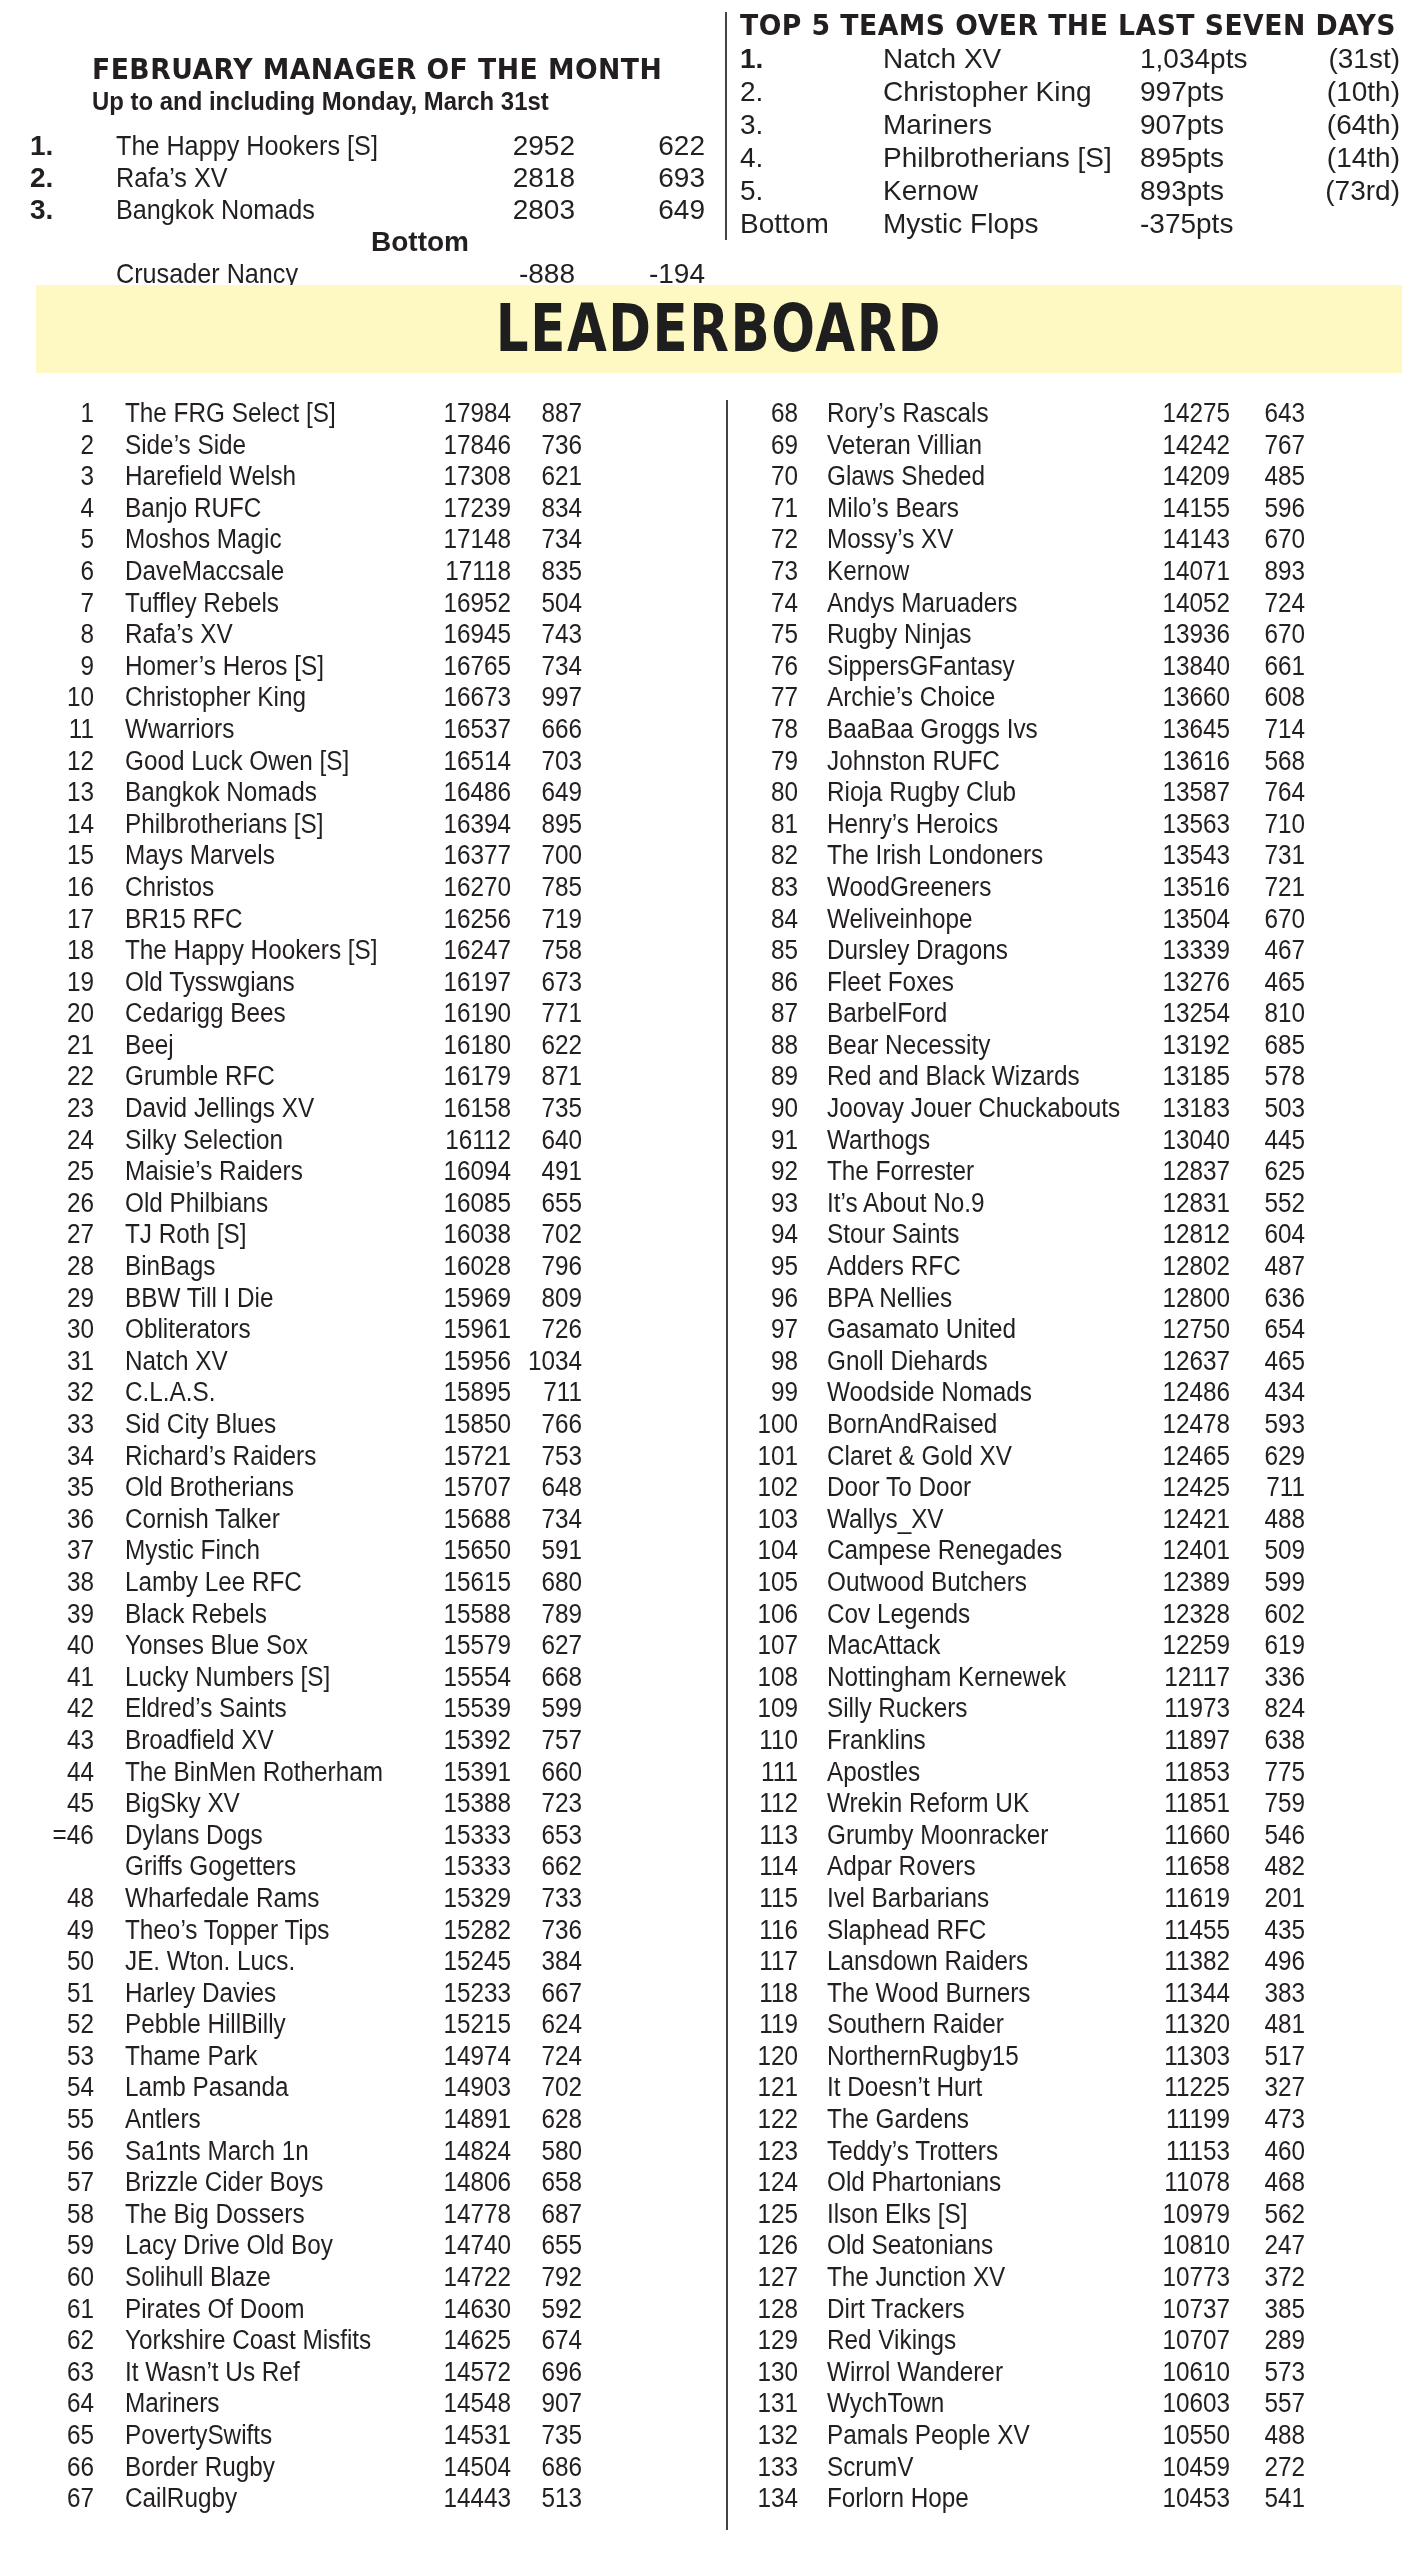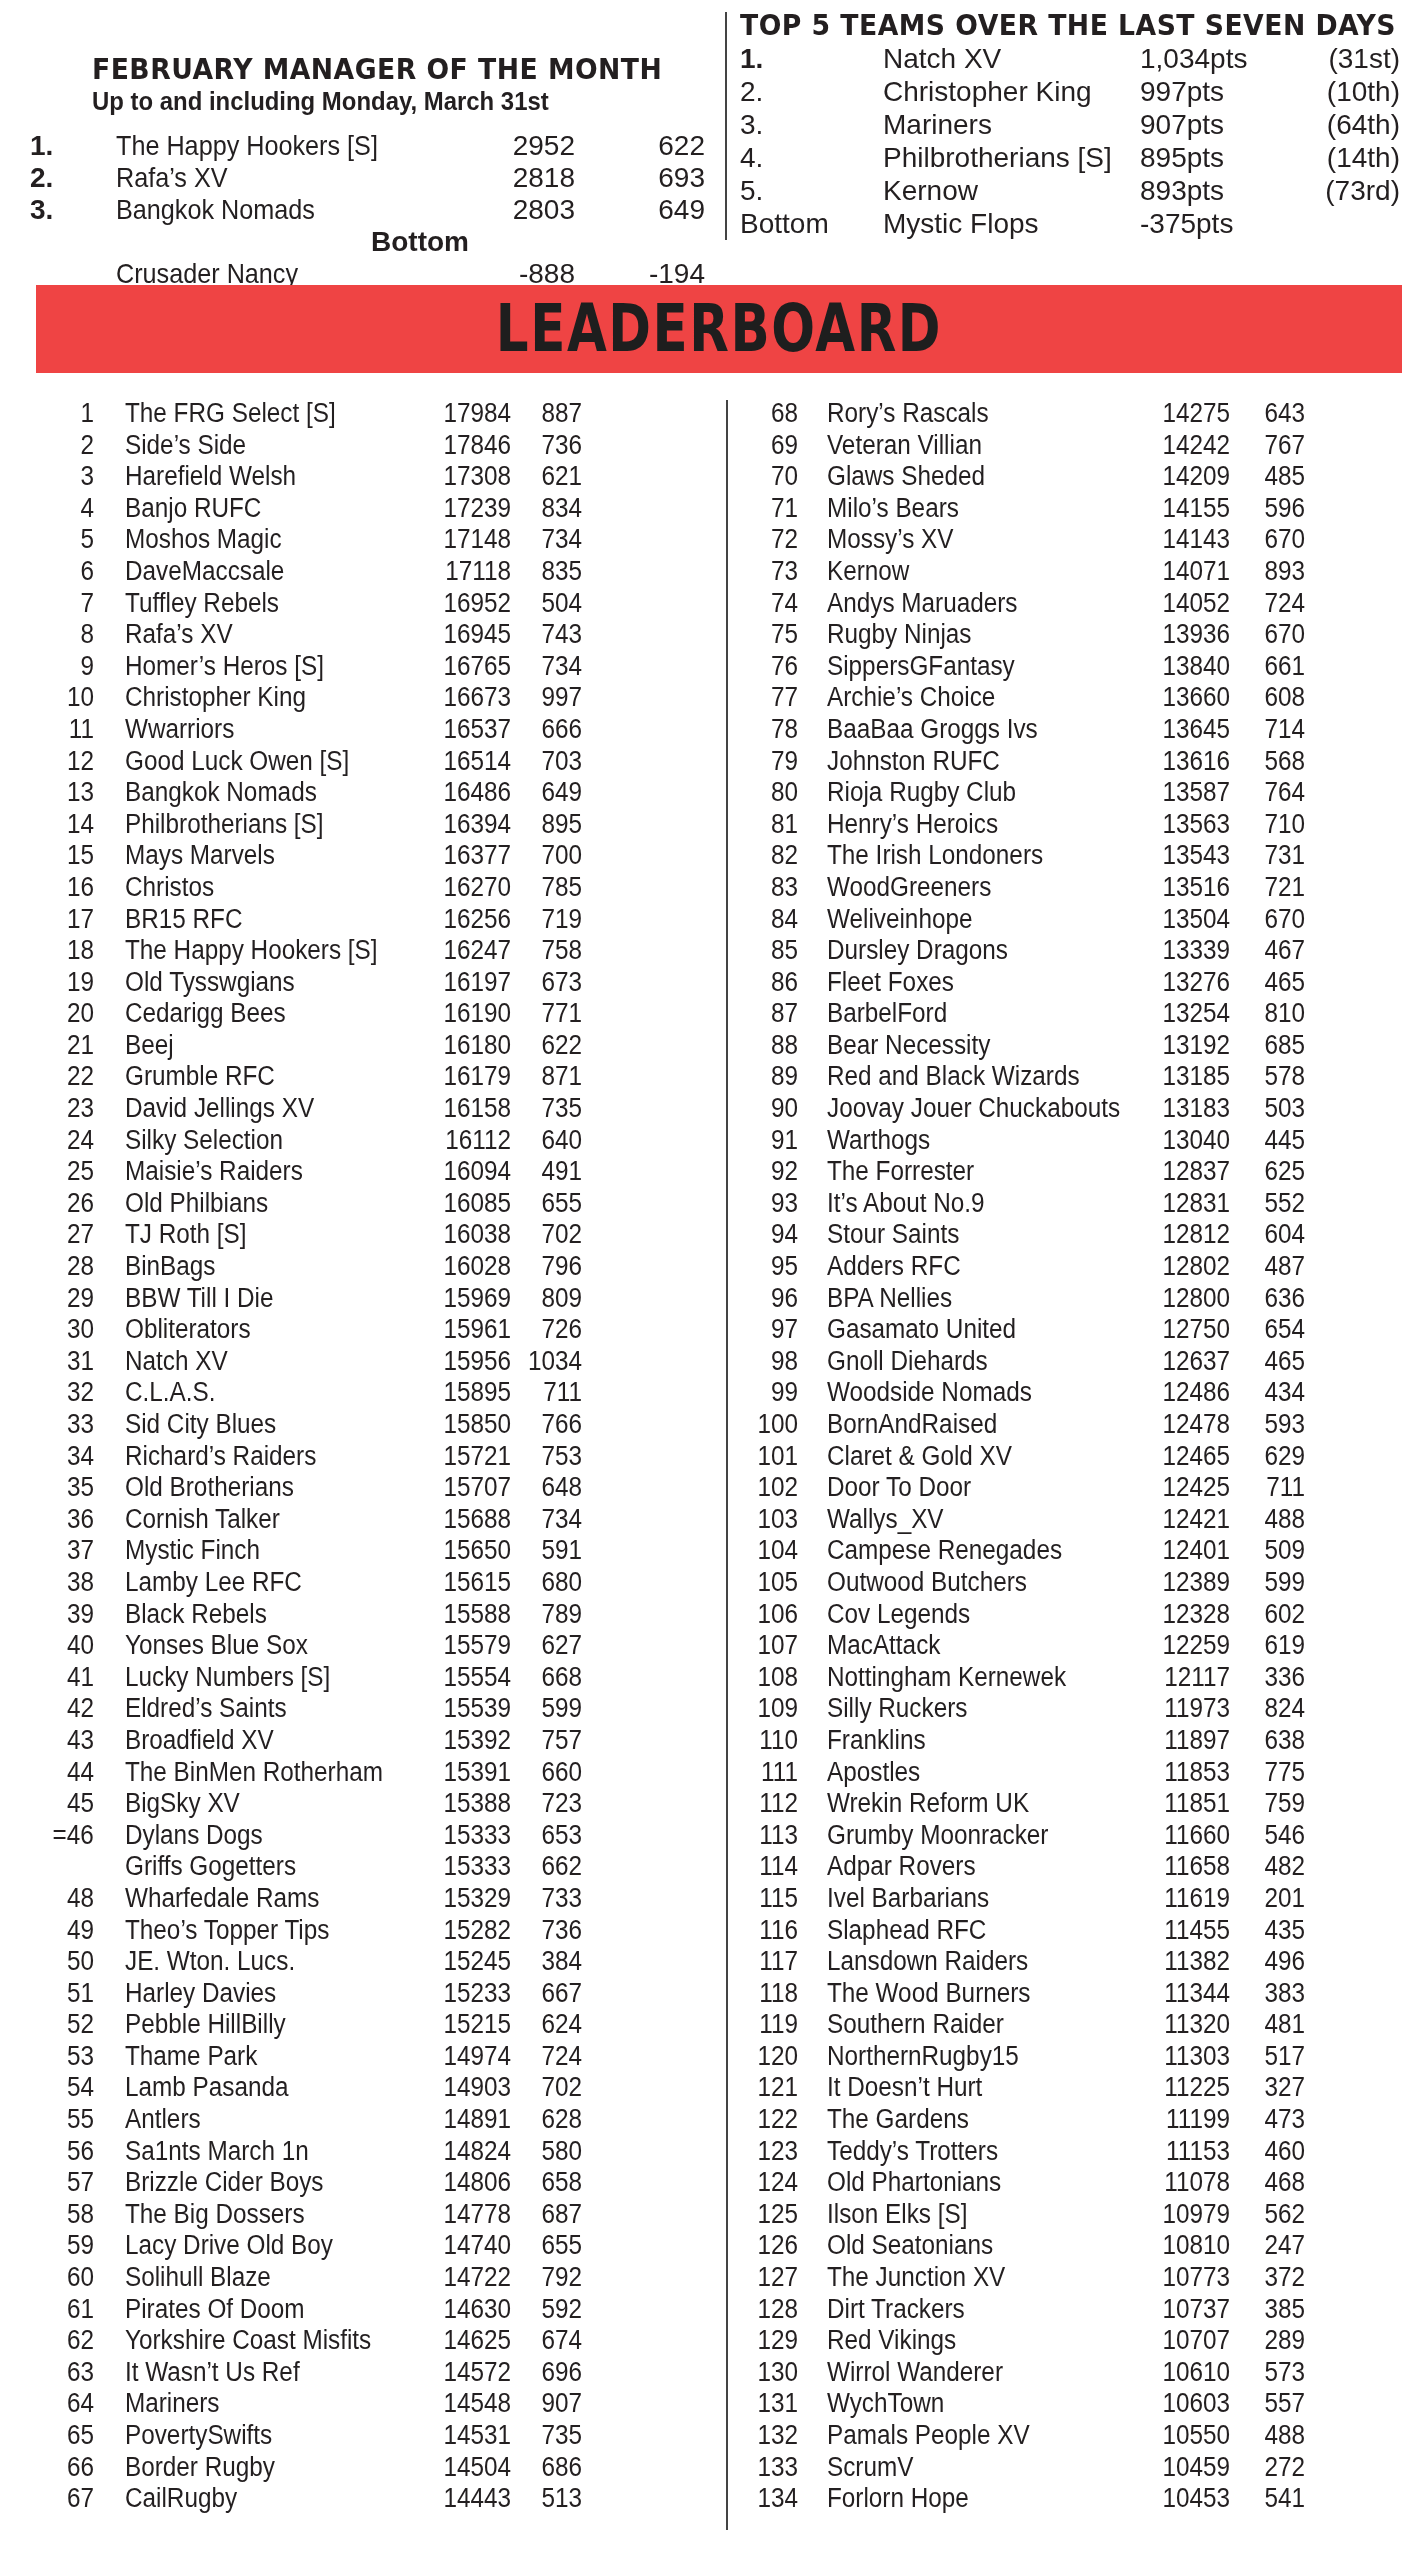--- a/index.html
+++ b/index.html
@@ -27,21 +27,21 @@
   #top5 { position:absolute; left:740px; top:8px; width:660px; }
   #top5 .h1 { font-size:29px; line-height:34px; white-space:nowrap; }
   .trow { position:relative; height:33px; font-size:28px; line-height:33px; }
   .trow .rk { position:absolute; left:0; }
   .trow .rk.bold { font-weight:bold; }
   .trow .nm { position:absolute; left:143px; white-space:nowrap; }
   .trow .pts { position:absolute; left:400px; width:165px; text-align:left; }
   .trow .pos { position:absolute; left:580px; width:80px; text-align:right; }
 
   
-  #banner { position:absolute; left:36px; top:285px; width:1366px; height:88px; background:#ef4444; }
+  #banner { position:absolute; left:36px; top:285px; width:1366px; height:88px; background:#fef9c3; }
   #banner .t { position:absolute; left:0; right:0; top:6px; text-align:center; font-size:66px;
                line-height:76px; font-family:"DejaVu Sans", sans-serif; font-weight:bold;
                letter-spacing:2px; color:#1e1e1e; transform:scaleX(0.78); }
 
   
   #vline-main { position:absolute; left:726px; top:400px; width:2px; height:2130px; background:#444; }
   .col { position:absolute; top:398px; }
   #colL { left:30px; width:680px; }
   #colR { left:740px; width:660px; }
   .lrow { position:relative; height:31.6px; font-size:27px; line-height:31.6px; white-space:nowrap; }

